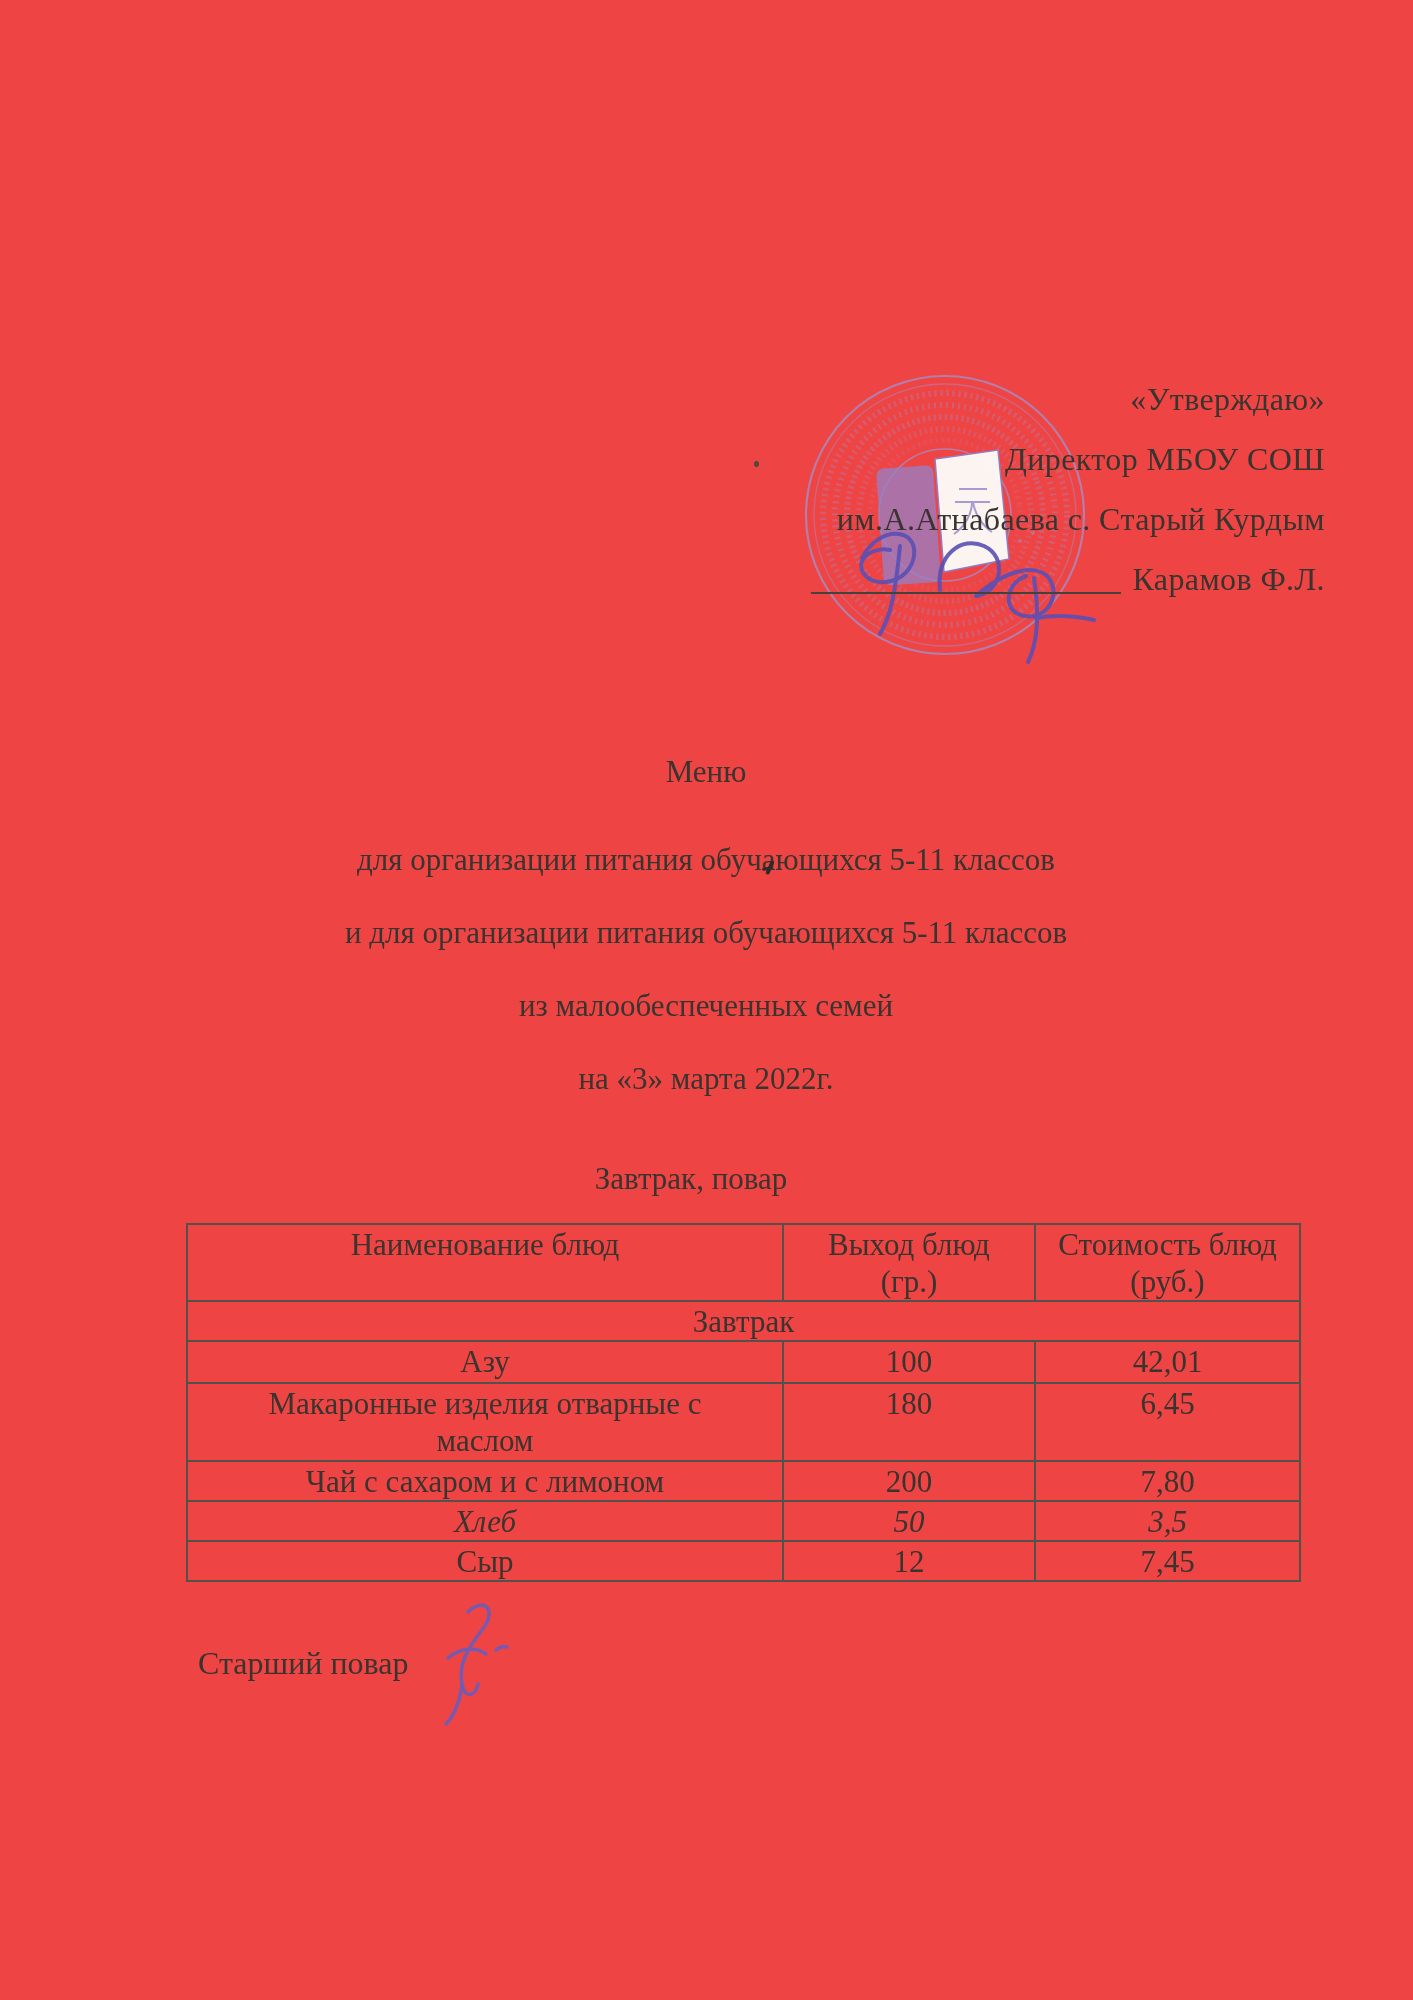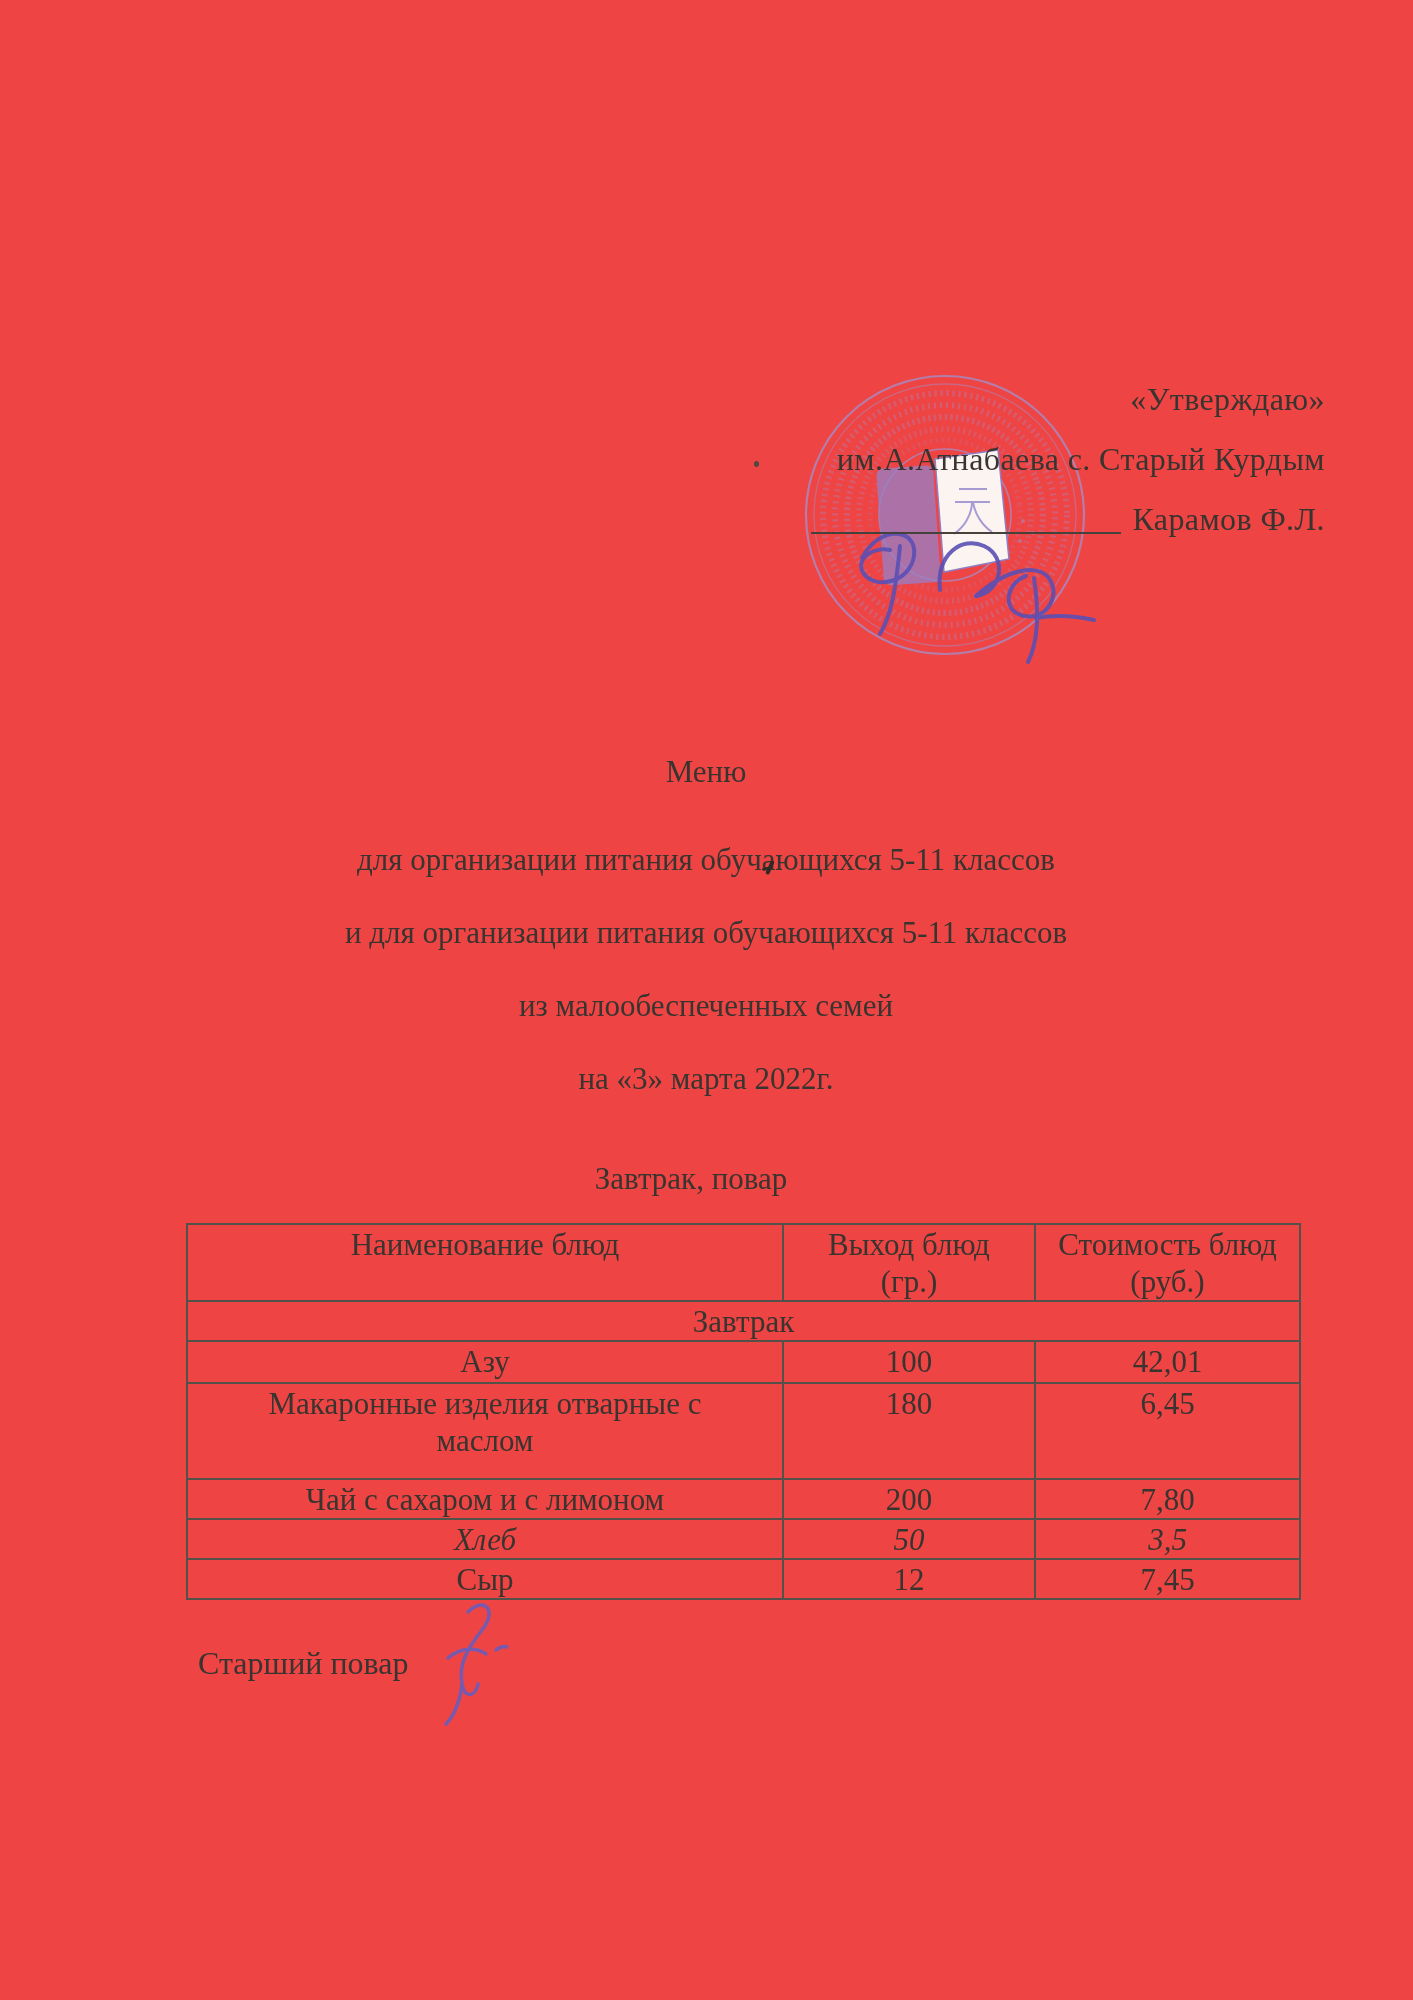--- a/index.html
+++ b/index.html
@@ -77,21 +77,21 @@
     vertical-align: top;
     font-weight: normal;
     padding: 1px 8px 0 8px;
     line-height: 37px;
     overflow: hidden;
   }
   .menu-table .col-name { padding-left: 70px; padding-right: 70px; }
   .r-header { height: 77px; }
   .r-group  { height: 37px; }
   .r-azu    { height: 42px; }
-  .r-pasta  { height: 96px; }
+  .r-pasta  { height: 78px; }
   .r-tea    { height: 37px; }
   .r-bread  { height: 38px; font-style: italic; }
   .r-cheese { height: 39px; }
 
   
   .footer-label {
     position: absolute;
     left: 198px;
     top: 1645px;
     font-size: 32px;
@@ -168,20 +168,21 @@
       <path d="M90 54 C86 94 82 122 70 142"></path>
       <path d="M130 98 C126 62 152 44 174 54 C198 65 192 100 166 104"></path>
       <path d="M166 104 C200 74 234 70 242 92 C249 111 230 132 208 122 C192 114 198 90 216 84"></path>
       <path d="M224 86 C228 112 230 146 218 170"></path>
       <path d="M226 126 C248 122 266 124 284 128"></path>
     </g>
   </svg>
 
   <div class="approval">
     <div>«Утверждаю»</div>
+    <div>Директор МБОУ СОШ</div>
     <div>им.А.Атнабаева с. Старый Курдым</div>
     <div><span class="sig-line"></span><span>Карамов Ф.Л.</span></div>
   </div>
 
   <div class="ink-dot"></div>
 
   <div class="title-block">
     <div class="t-line t-first">Меню</div>
     <div class="t-line">для организации питания обучающихся 5-11 классов</div>
     <div class="t-line">и для организации питания обучающихся 5-11 классов</div>

